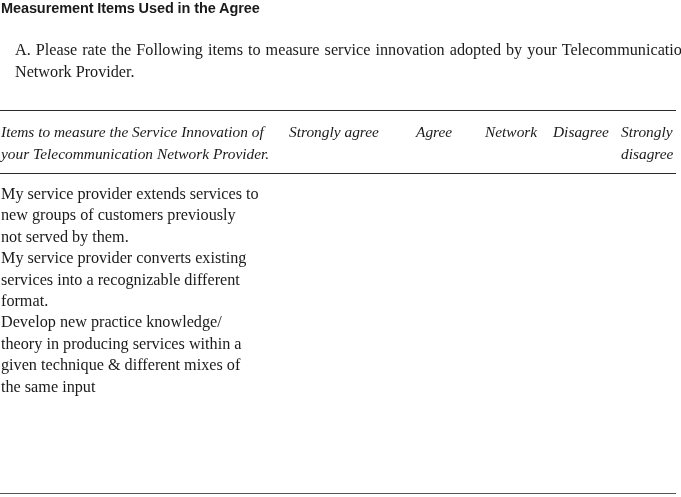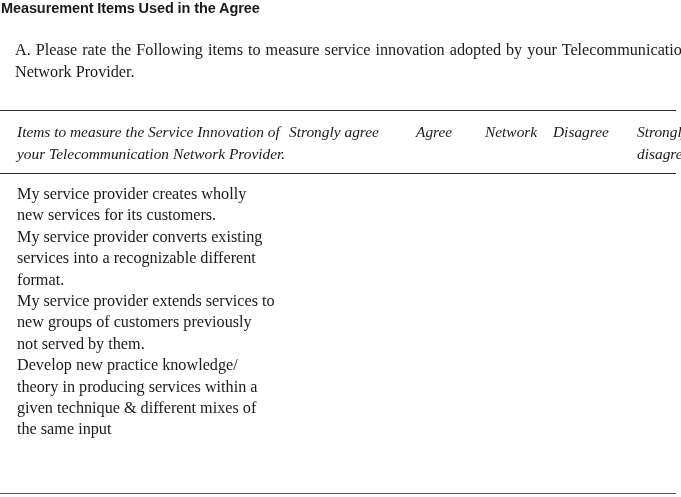--- a/index.html
+++ b/index.html
@@ -66,21 +66,20 @@
     position: absolute;
     left: 1px;
     top: 184px;
     width: 290px;
     font-family: "Liberation Serif", serif;
     font-size: 16.2px;
     line-height: 21.4px;
   }
   .item {
     white-space: pre-line;
-    margin-left: 16px;
   }
 </style>
 </head>
 <body>
 
 <div class="title">Measurement Items Used in the Agree</div>
 
 <div class="intro">A. Please rate the Following items to measure service innovation adopted by your Telecommunication Network Provider.</div>
 
 <div class="rule top"></div>
@@ -90,27 +89,25 @@
 <div class="hdr sa">Strongly agree</div>
 <div class="hdr ag">Agree</div>
 <div class="hdr ne">Network</div>
 <div class="hdr di">Disagree</div>
 <div class="hdr sd item">Strongly
 disagree</div>
 
 <div class="rule mid"></div>
 
 <div class="items-list">
-  <div class="item">My service provider creates wholly
-new services for its customers.</div>
+  <div class="item">My service provider extends services to
+new groups of customers previously
+not served by them.</div>
   <div class="item">My service provider converts existing
 services into a recognizable different
 format.</div>
-  <div class="item">My service provider extends services to
-new groups of customers previously
-not served by them.</div>
   <div class="item">Develop new practice knowledge/
 theory in producing services within a
 given technique &amp; different mixes of
 the same input</div>
 </div>
 
 <div class="rule bottom"></div>
 
 </body></html>

